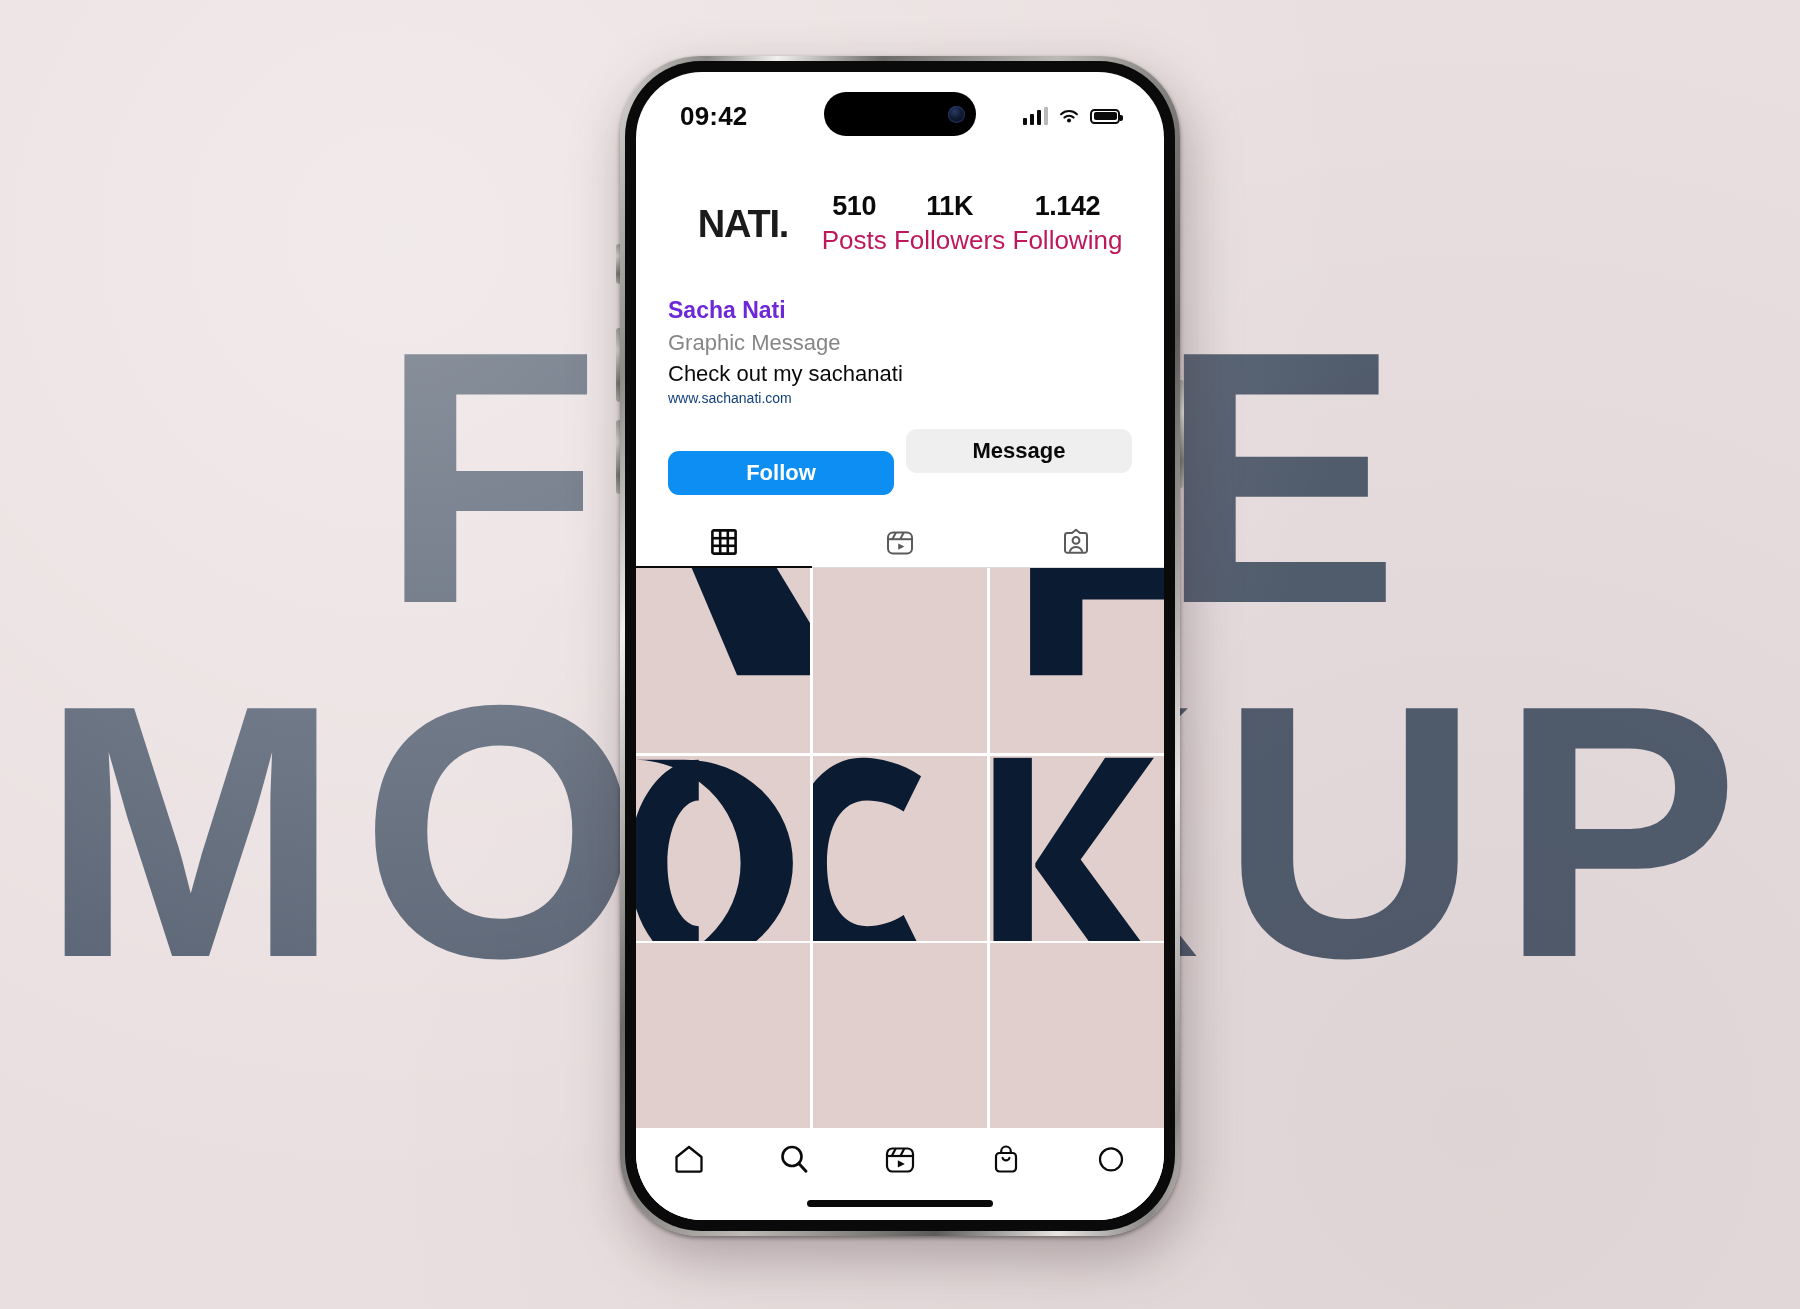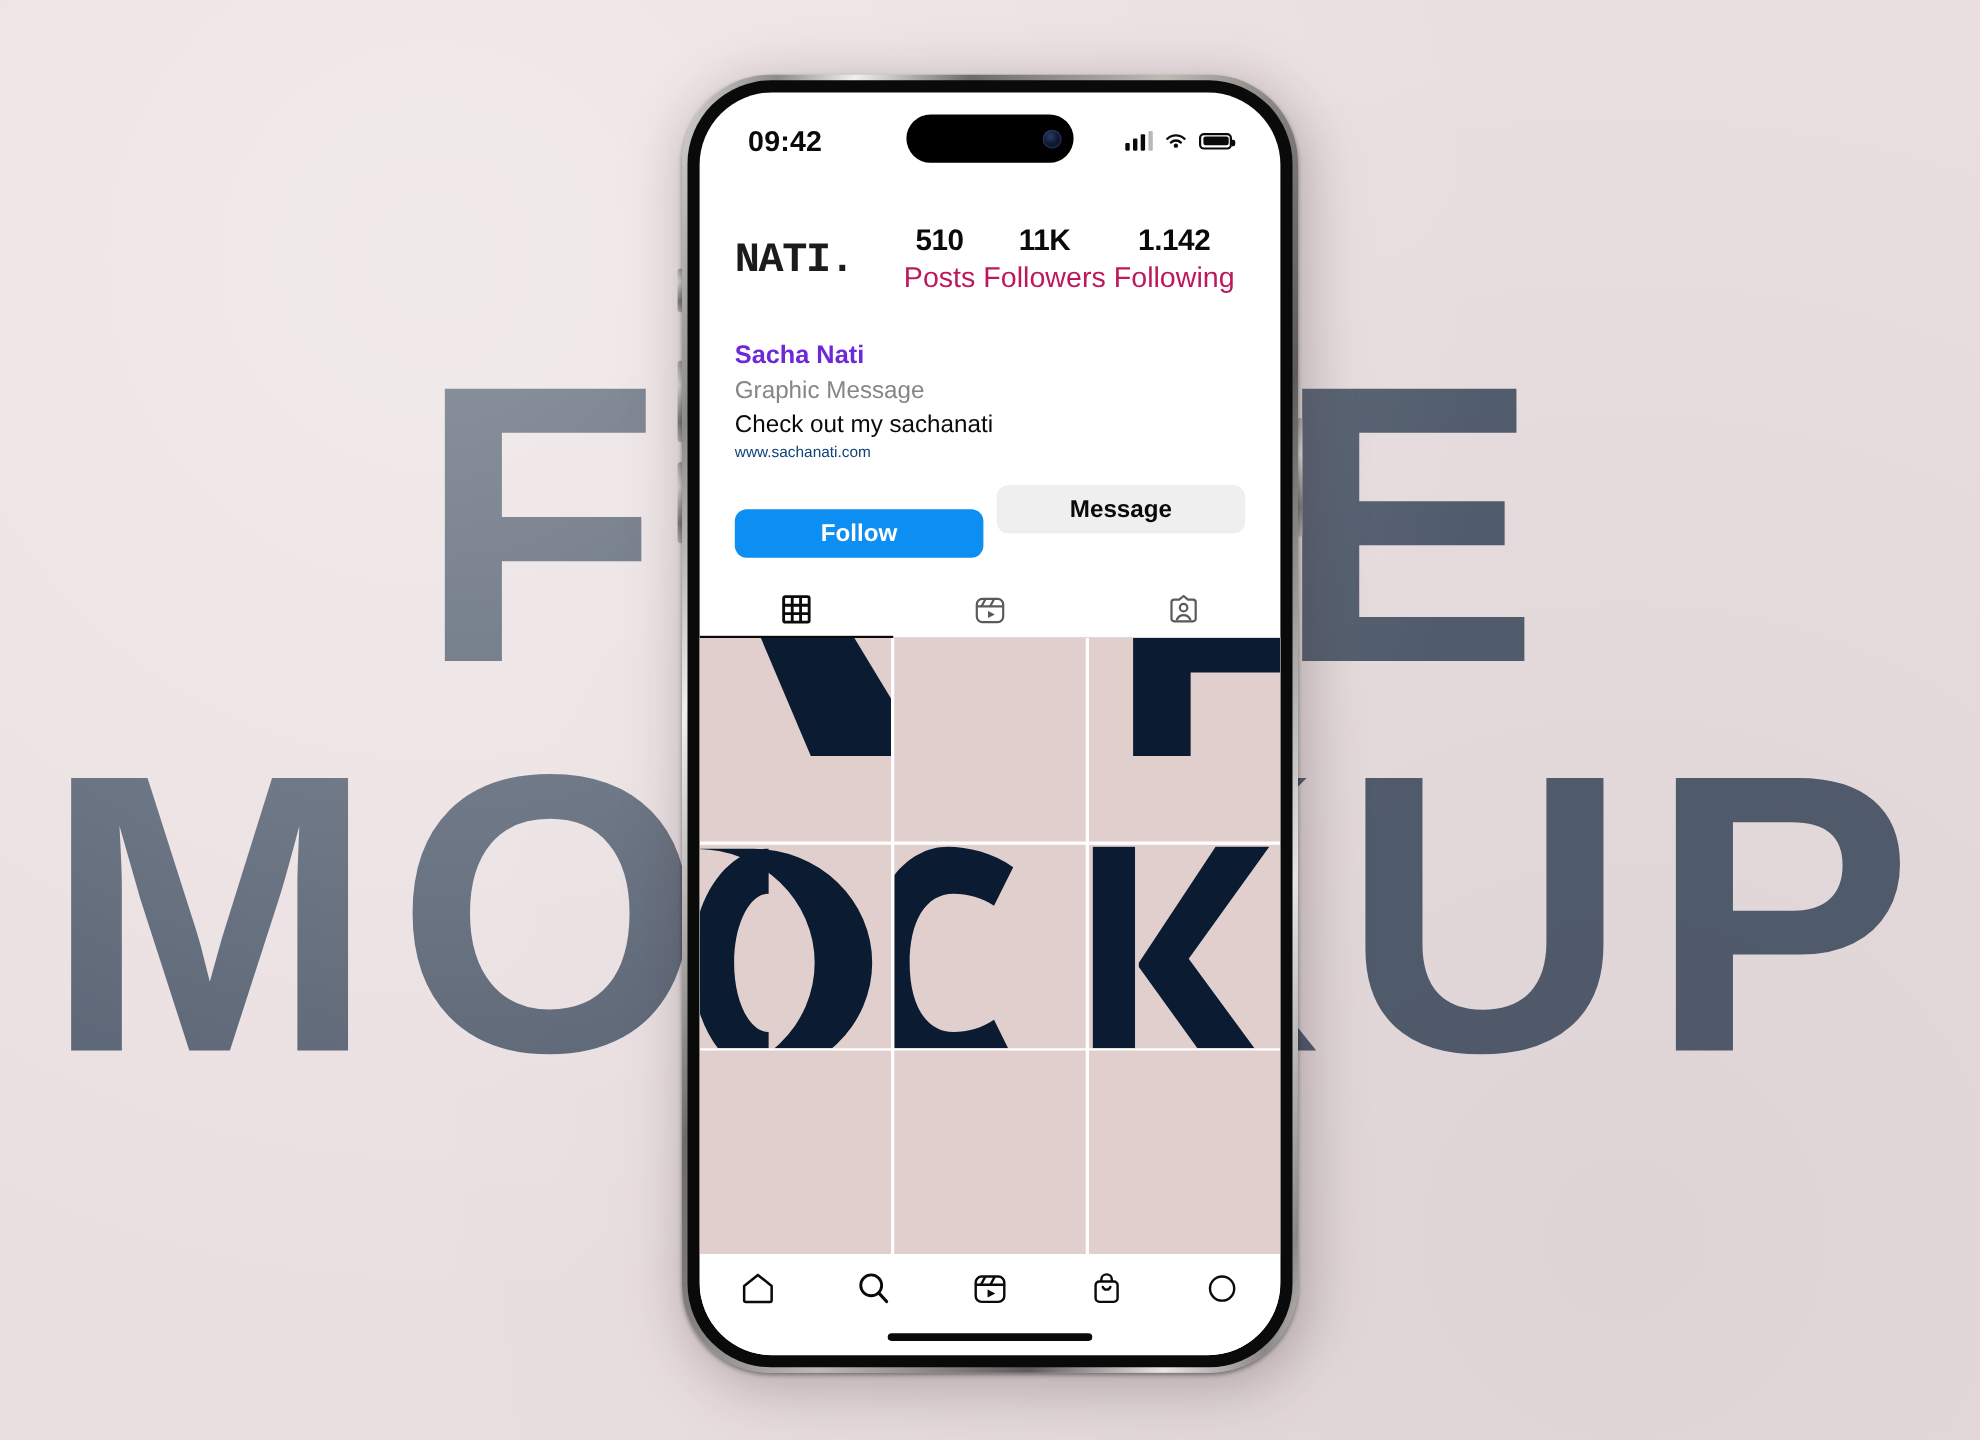--- a/index.html
+++ b/index.html
@@ -57,21 +57,21 @@
     height: 1185px;
     border-radius: 82px;
     background: rgba(60,40,45,0.30);
     filter: blur(26px);
     transform: translate(6px, 14px);
   }
 
   .phone {
     position: absolute;
     left: 620px;
-    top: 68px;
+    top: 56px;
     width: 560px;
     height: 1180px;
     border-radius: 80px;
     background: linear-gradient(105deg, #d8d6d2 0%, #8d8b88 10%, #f2f0ee 18%, #6d6b69 30%,
                 #bdbab6 50%, #5d5b59 72%, #e8e6e3 86%, #8a8886 96%, #c9c6c2 100%);
     padding: 5px;
     box-shadow: 0 2px 4px rgba(0,0,0,0.4);
   }
 
   .phone-inner {
@@ -195,23 +195,22 @@
     flex: none;
     display: flex;
     align-items: center;
     padding: 26px 32px 0 32px;
   }
   .avatar {
     width: 150px;
     height: 104px;
     display: flex;
     align-items: center;
-    justify-content: flex-start;
-    flex: none;
-    font-family: Liberation Mono, monospace;
+    justify-content: center;
+    flex: none;
   }
   .avatar-logo {
     font-size: 38px;
     font-weight: 700;
     color: #1b1b1b;
     letter-spacing: -1.2px;
   }
   .stats {
     flex: 1;
     display: flex;

